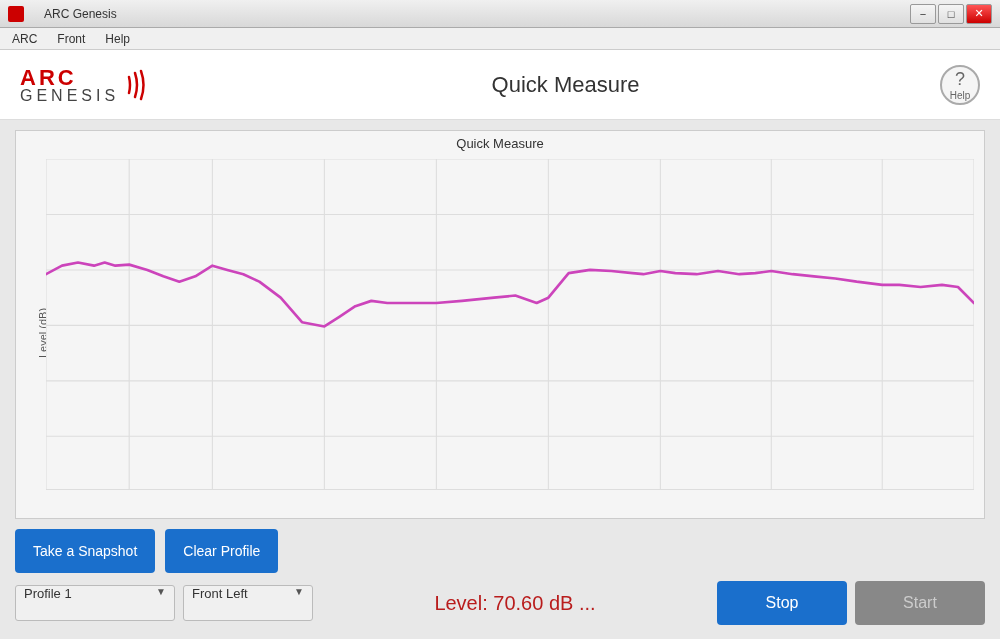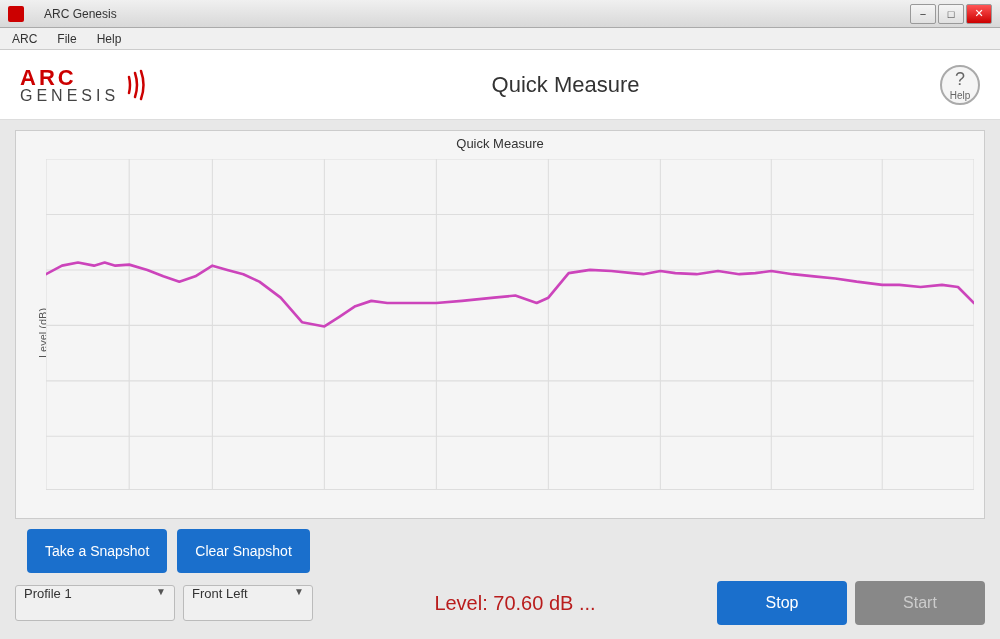--- a/index.html
+++ b/index.html
@@ -160,21 +160,20 @@
     .bottom-controls {
       height: 100px;
       display: flex;
       flex-direction: column;
       gap: 8px;
     }
     .snapshot-row {
       display: flex;
       gap: 10px;
       align-items: center;
-      margin-left: 12px;
     }
     .btn-blue {
       background: #1a6fcc;
       color: white;
       border: none;
       padding: 10px 18px;
       font-size: 14px;
       border-radius: 4px;
       cursor: pointer;
       height: 44px;
@@ -241,21 +240,21 @@
   </div>
   <div class="title-bar-buttons">
     <div class="tb-btn">−</div>
     <div class="tb-btn">□</div>
     <div class="tb-btn close">✕</div>
   </div>
 </div>
 
 <div class="menu-bar">
   <span class="menu-item">ARC</span>
-  <span class="menu-item">File</span>
+  <span class="menu-item">Front</span>
   <span class="menu-item">Help</span>
 </div>
 
 <div class="header-area">
   <div class="logo-area">
     <div style="display:flex;align-items:center;gap:4px;">
       <div style="display:flex;flex-direction:column;">
         <span style="font-size:22px;font-weight:900;letter-spacing:3px;color:#111;">
           <span style="color:#cc0000;">ARC</span>
         </span>
@@ -385,21 +384,21 @@
             960,168
           " fill="none" stroke="#cc44bb" stroke-width="2.5" stroke-linejoin="round" stroke-linecap="round"></polyline>
       </svg>
     </div>
   </div>
 
   <div class="bottom-controls">
 
     <div class="snapshot-row">
       <button class="btn-blue">Take a Snapshot</button>
-      <button class="btn-blue">Clear Snapshot</button>
+      <button class="btn-blue">Clear Profile</button>
     </div>
 
     <div class="status-row">
 
       <div class="dropdown dropdown-profile">
         <span>Profile 1</span>
         <span class="dropdown-arrow">▼</span>
       </div>
 
       <div class="dropdown dropdown-channel">

